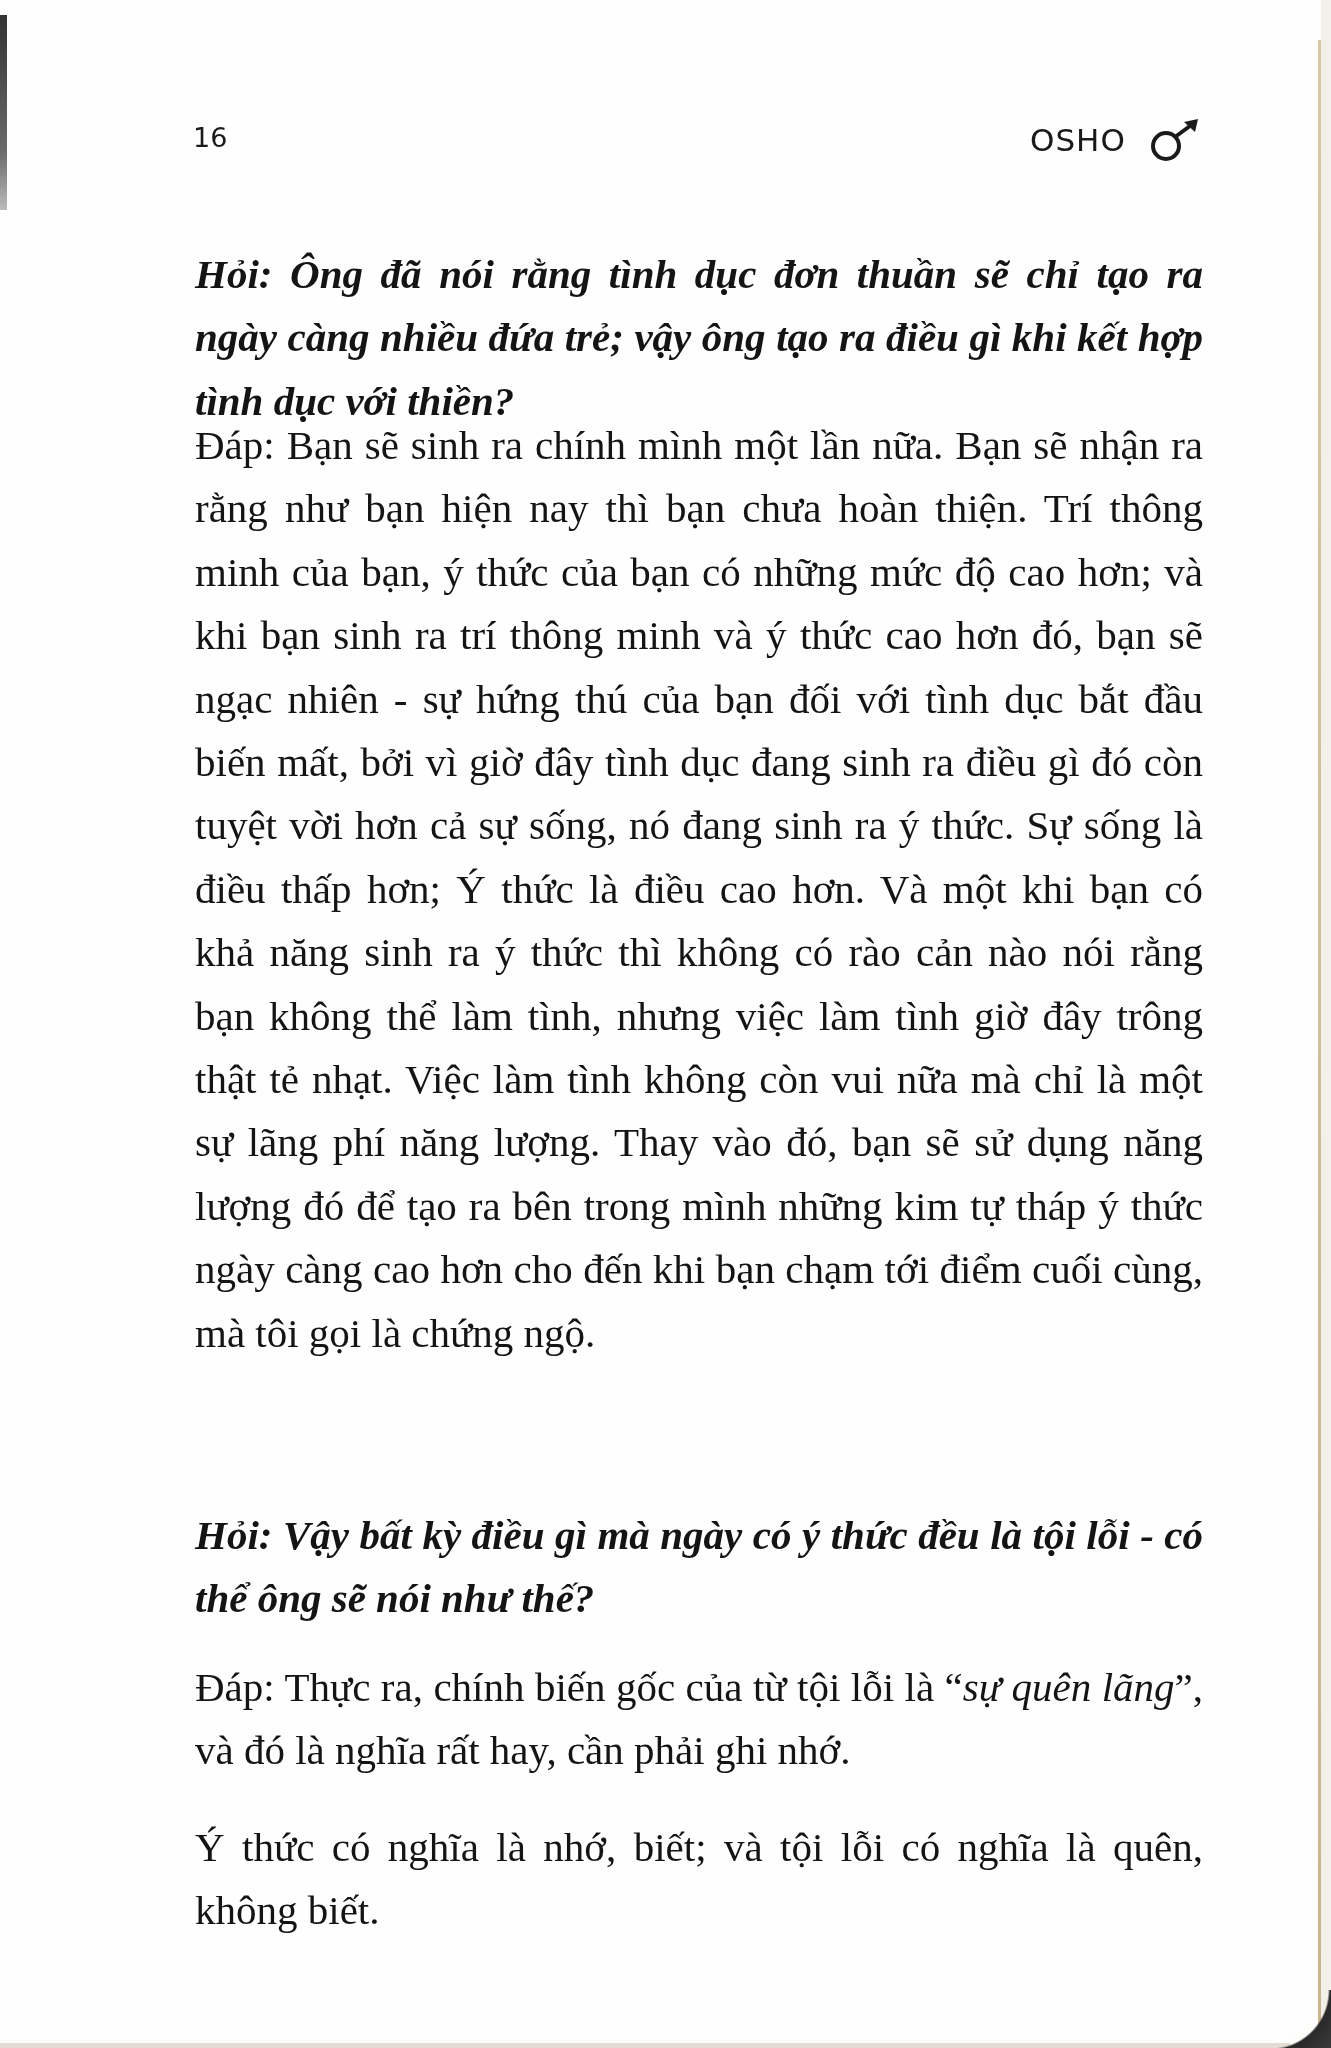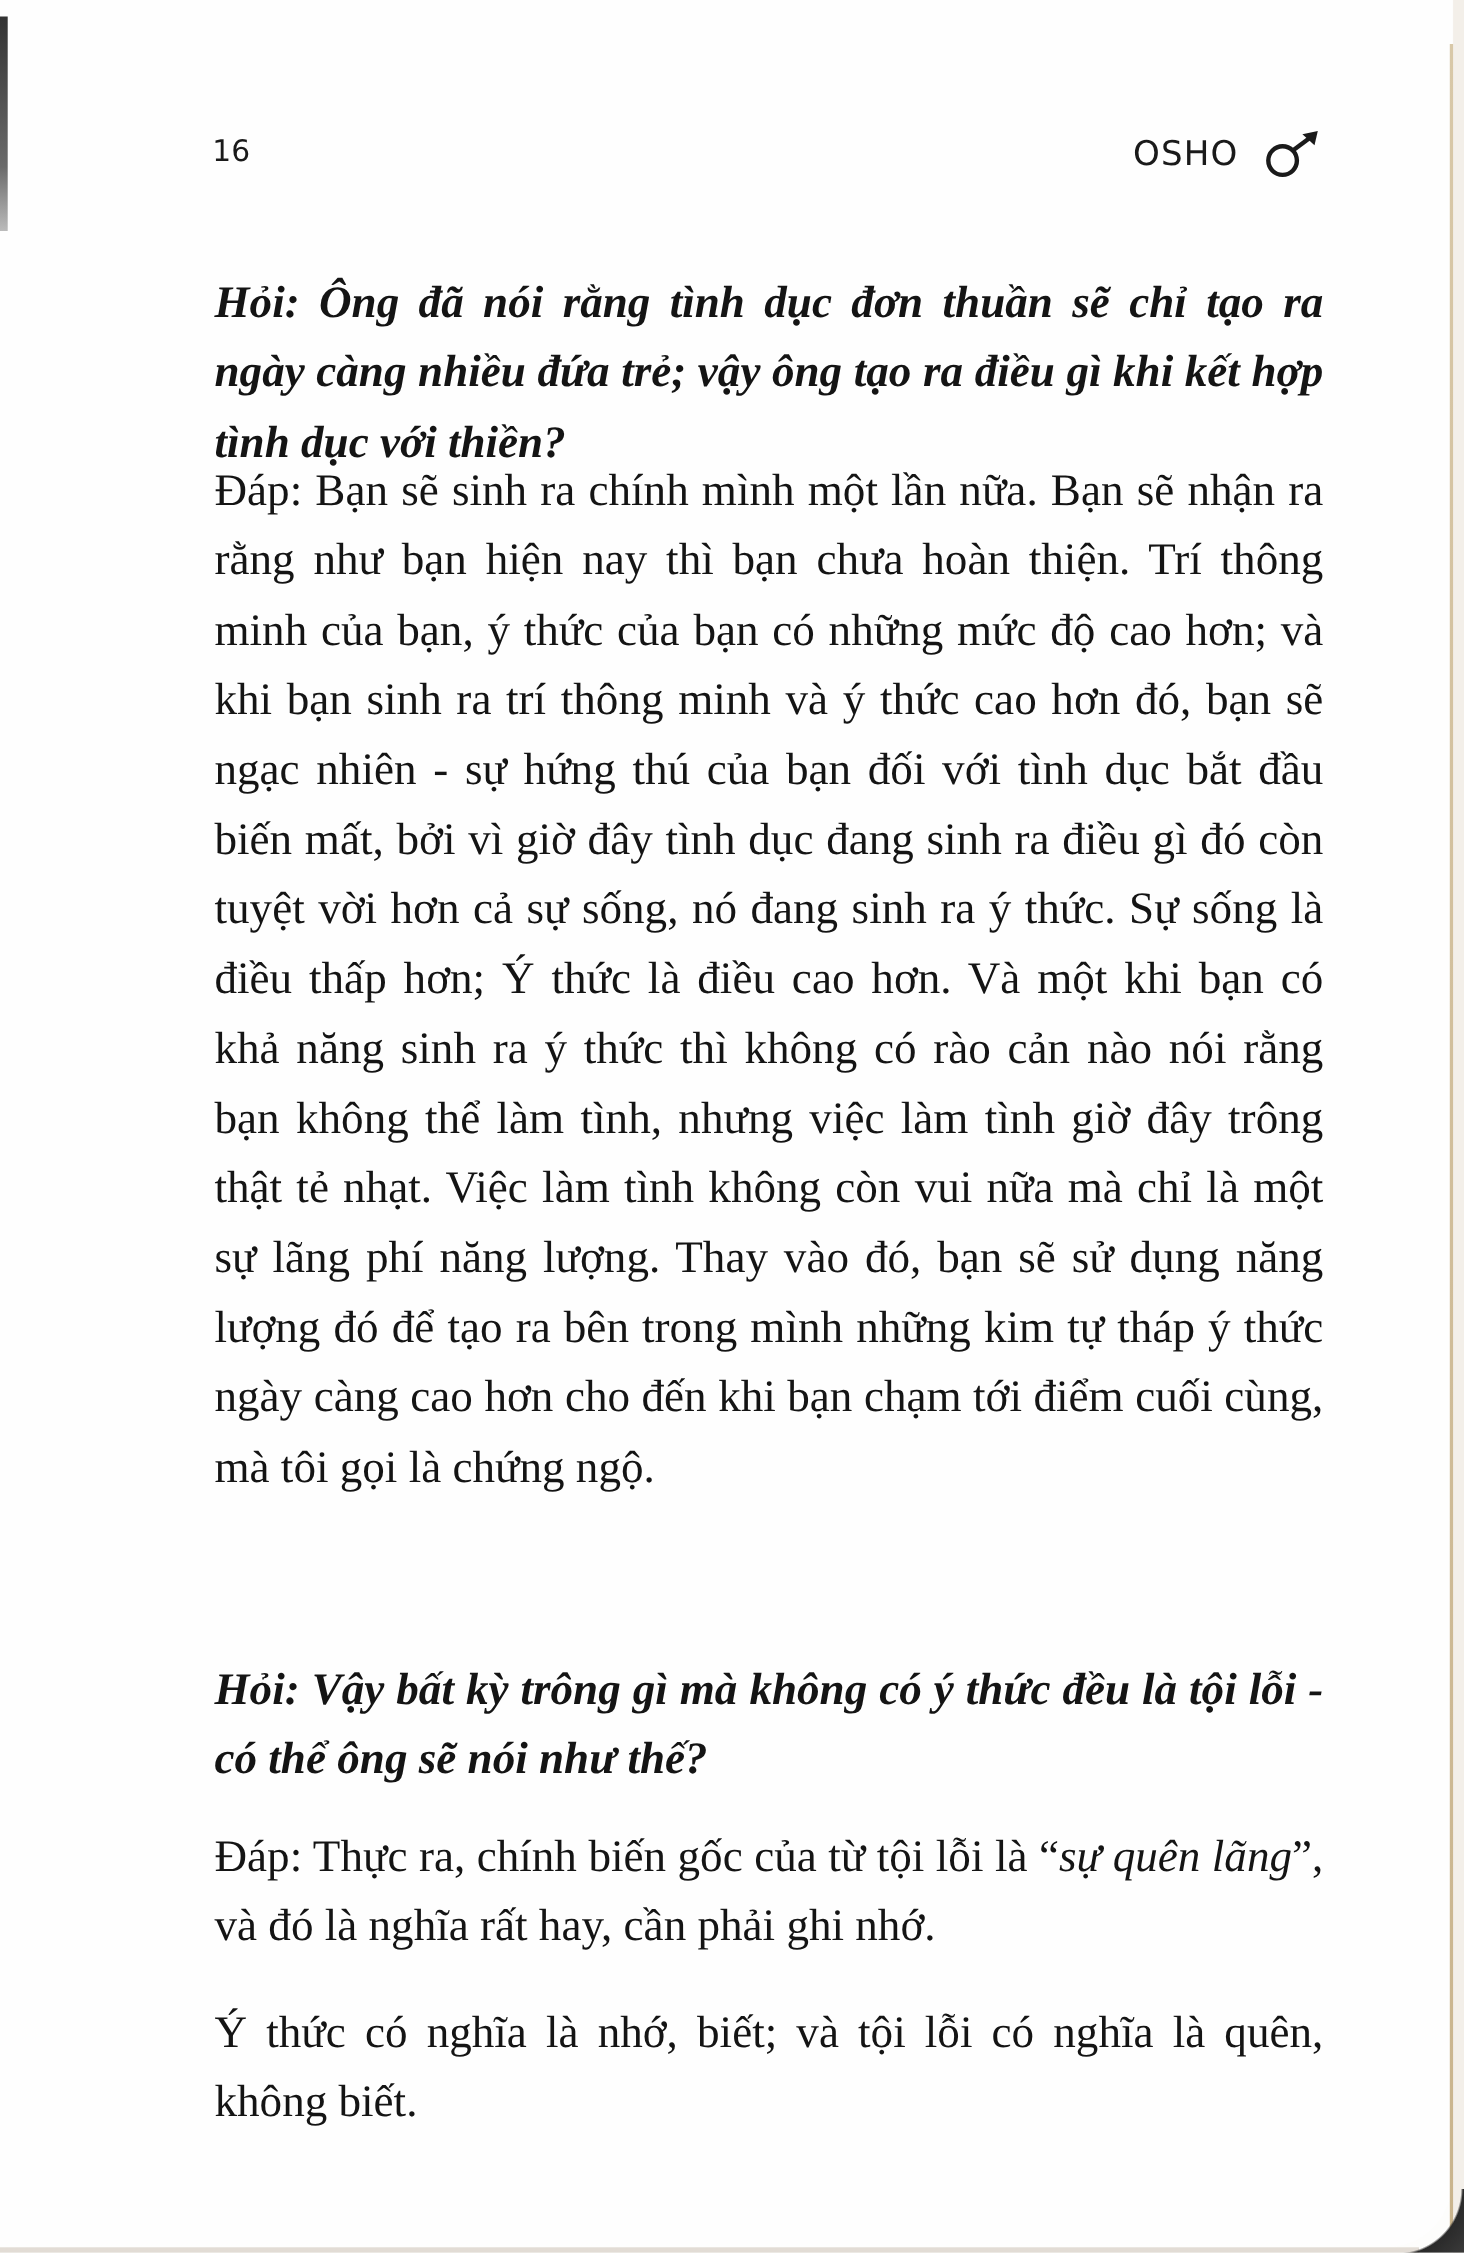--- a/index.html
+++ b/index.html
@@ -72,17 +72,17 @@
       <line x1="27" y1="19" x2="46" y2="5" stroke="#1a1a1a" stroke-width="4"></line>
       <polygon points="50,1 36,4 47,14" fill="#1a1a1a"></polygon>
     </svg>
   </span>
 </div>
 
 <p class="block q" style="top:218px;margin-top:25px;">Hỏi: Ông đã nói rằng tình dục đơn thuần sẽ chỉ tạo ra ngày càng nhiều đứa trẻ; vậy ông tạo ra điều gì khi kết hợp tình dục với thiền?</p>
 
 <p class="block a" style="top:414px;">Đáp: Bạn sẽ sinh ra chính mình một lần nữa. Bạn sẽ nhận ra rằng như bạn hiện nay thì bạn chưa hoàn thiện. Trí thông minh của bạn, ý thức của bạn có những mức độ cao hơn; và khi bạn sinh ra trí thông minh và ý thức cao hơn đó, bạn sẽ ngạc nhiên - sự hứng thú của bạn đối với tình dục bắt đầu biến mất, bởi vì giờ đây tình dục đang sinh ra điều gì đó còn tuyệt vời hơn cả sự sống, nó đang sinh ra ý thức. Sự sống là điều thấp hơn; Ý thức là điều cao hơn. Và một khi bạn có khả năng sinh ra ý thức thì không có rào cản nào nói rằng bạn không thể làm tình, nhưng việc làm tình giờ đây trông thật tẻ nhạt. Việc làm tình không còn vui nữa mà chỉ là một sự lãng phí năng lượng. Thay vào đó, bạn sẽ sử dụng năng lượng đó để tạo ra bên trong mình những kim tự tháp ý thức ngày càng cao hơn cho đến khi bạn chạm tới điểm cuối cùng, mà tôi gọi là chứng ngộ.</p>
 
-<p class="block q" style="top:1504px;">Hỏi: Vậy bất kỳ trông gì mà không có ý thức đều là tội lỗi - có thể ông sẽ nói như thế?</p>
+<p class="block q" style="top:1504px;">Hỏi: Vậy bất kỳ điều gì mà ngày có ý thức đều là tội lỗi - có thể ông sẽ nói như thế?</p>
 
 <p class="block a" style="top:1656px;"><span>Đáp: Thực ra, chính biến gốc của từ tội lỗi là “</span><span class="em">sự quên lãng</span><span>”, và đó là nghĩa rất hay, cần phải ghi nhớ.</span></p>
 
 <p class="block" style="top:1816px;">Ý thức có nghĩa là nhớ, biết; và tội lỗi có nghĩa là quên, không biết.</p>
 
 </body></html>

